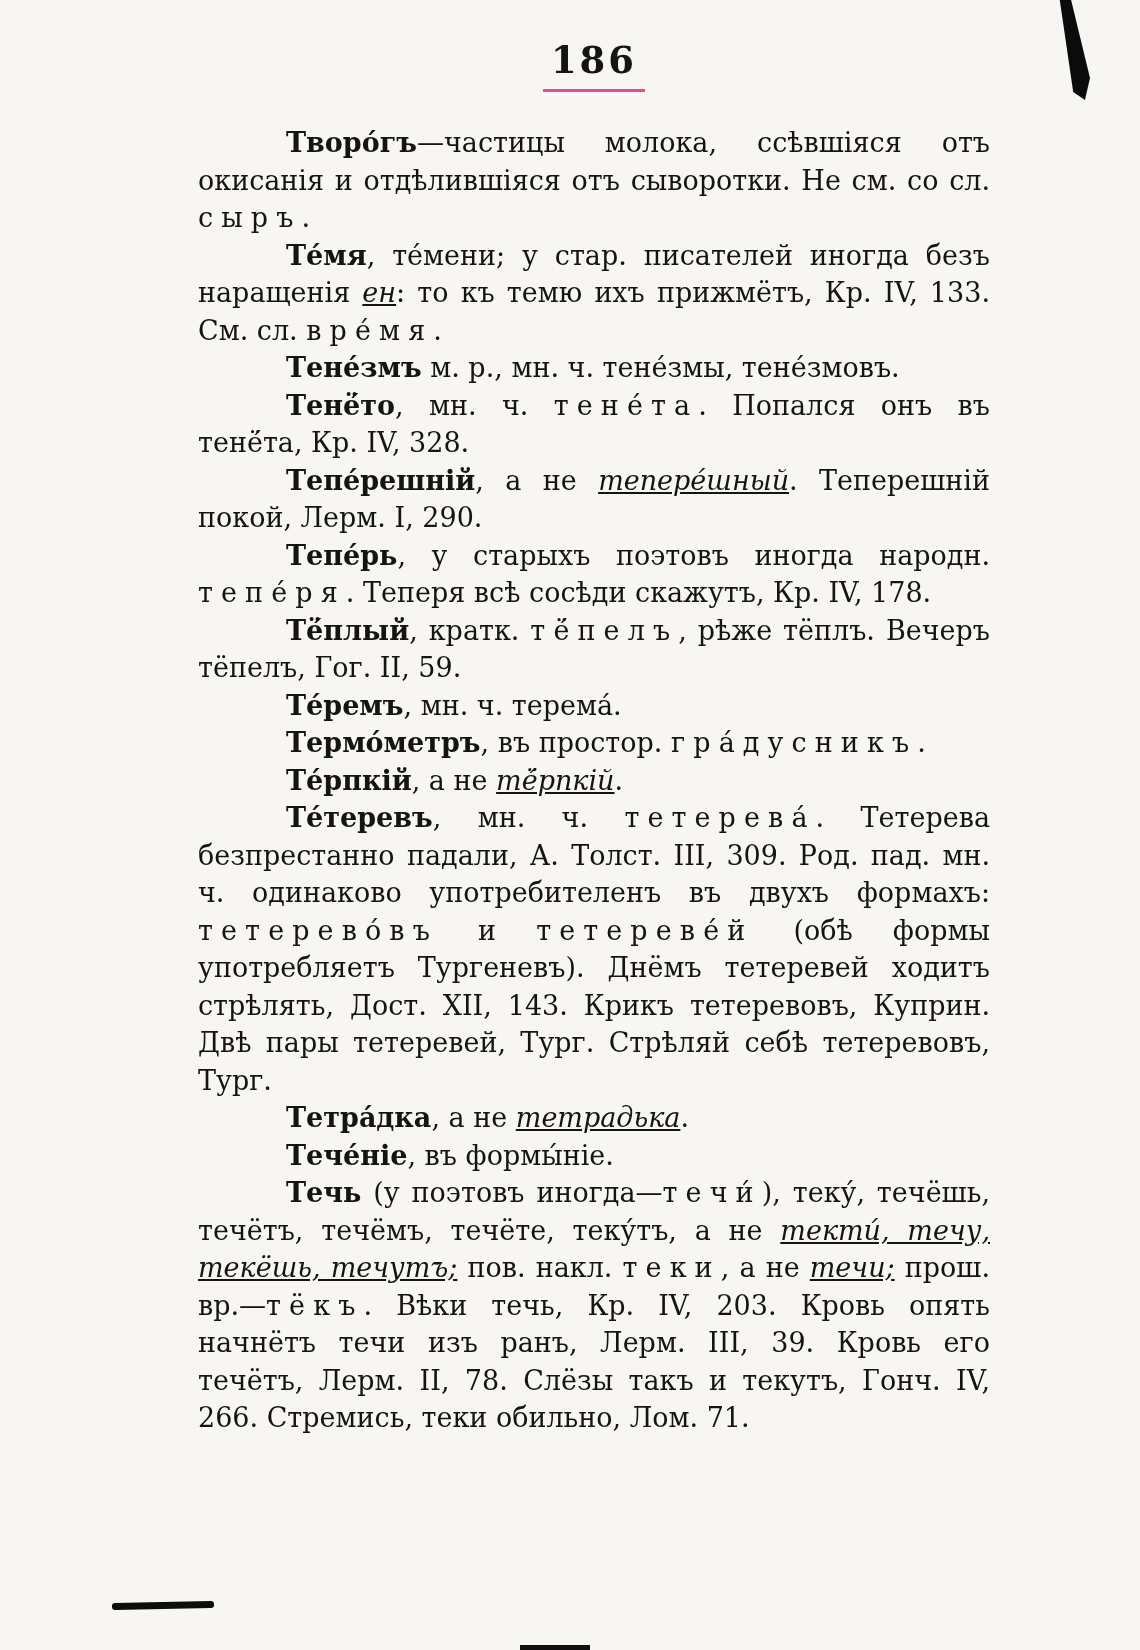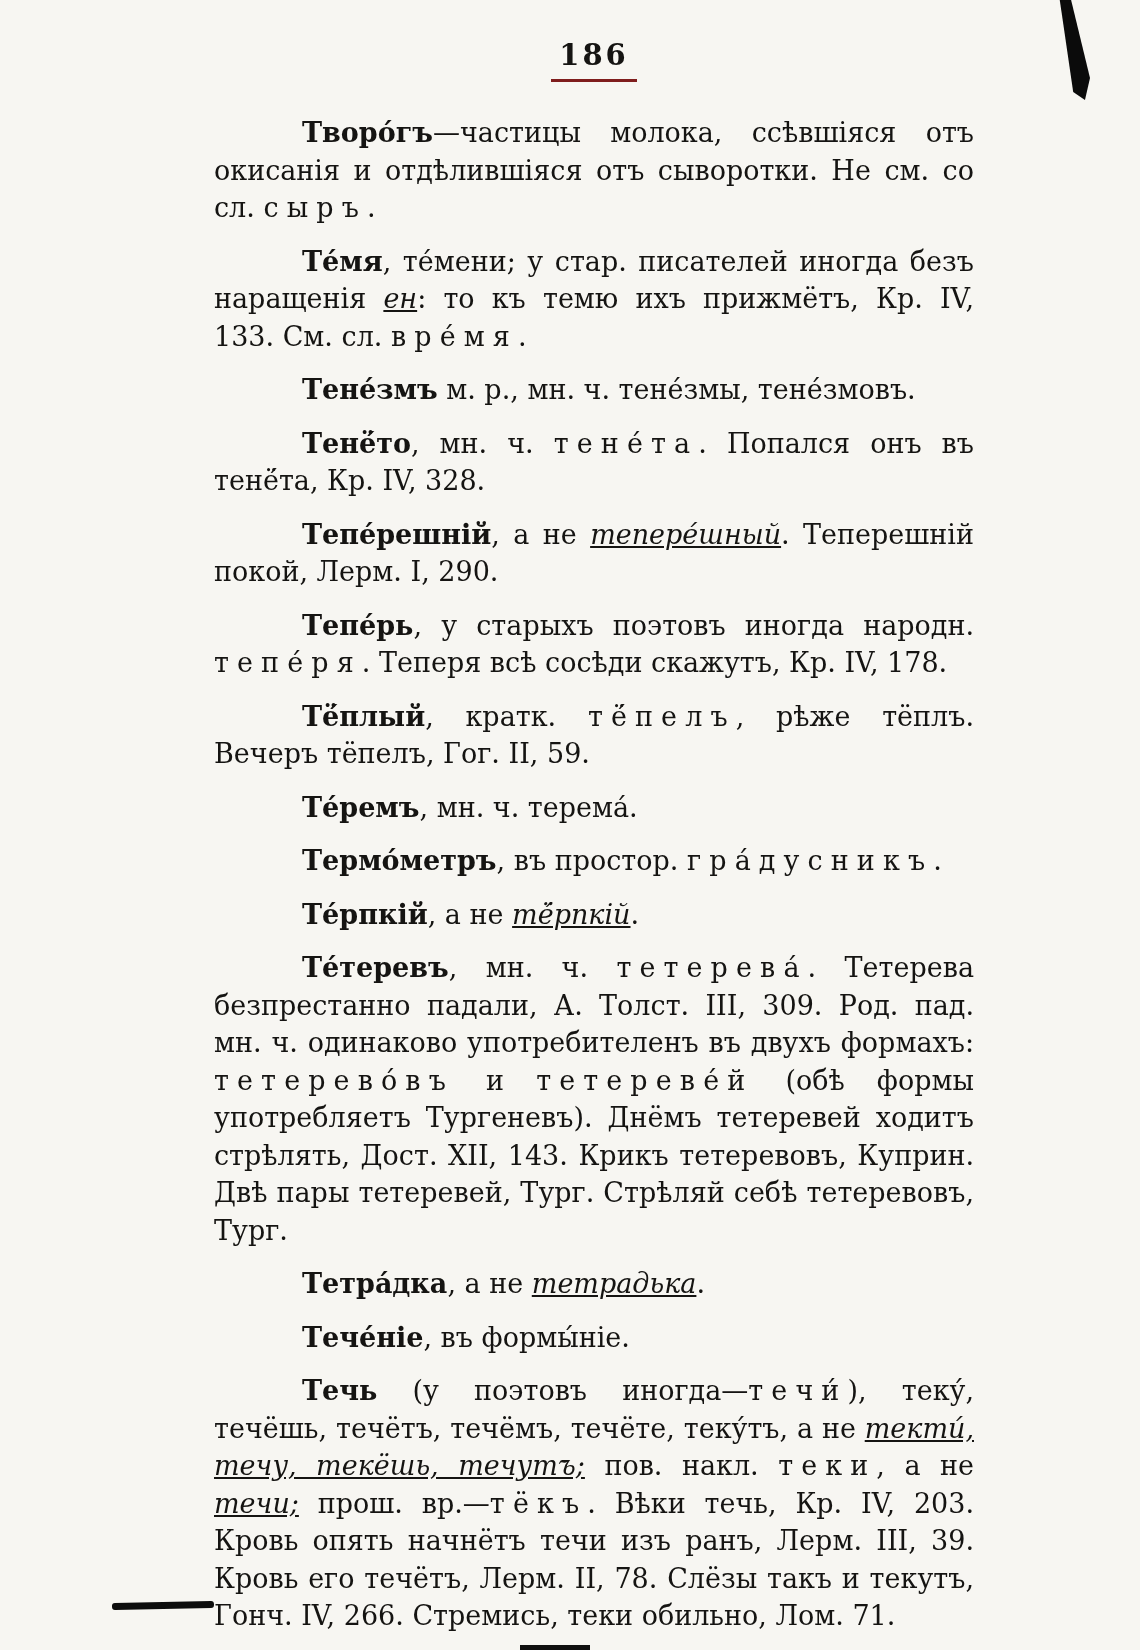--- a/index.html
+++ b/index.html
@@ -17,33 +17,33 @@
     top: 38px;
     width: 792px;
   }
   .page-number-wrap {
     text-align: center;
     margin-bottom: 32px;
   }
   .page-number {
     display: inline-block;
     font-weight: bold;
-    font-size: 29px;
+    font-size: 37px;
     letter-spacing: 3px;
-    border-bottom: 3px solid #7f1d1d;
+    border-bottom: 3px solid #ec4899;
     padding: 0 8px 7px 8px;
   }
   .entries {
     font-size: 27px;
     line-height: 37.5px;
     text-align: justify;
   }
   p.entry {
     text-indent: 88px;
-    margin: 16px;
+    margin: 0;
   }
   .b  { font-weight: bold; }
   .i  { font-style: italic; text-decoration: underline; }
   .sp { letter-spacing: 0.30em; }
 
   
   .corner-mark {
     position: absolute;
     top: 0;
     right: 50px;

